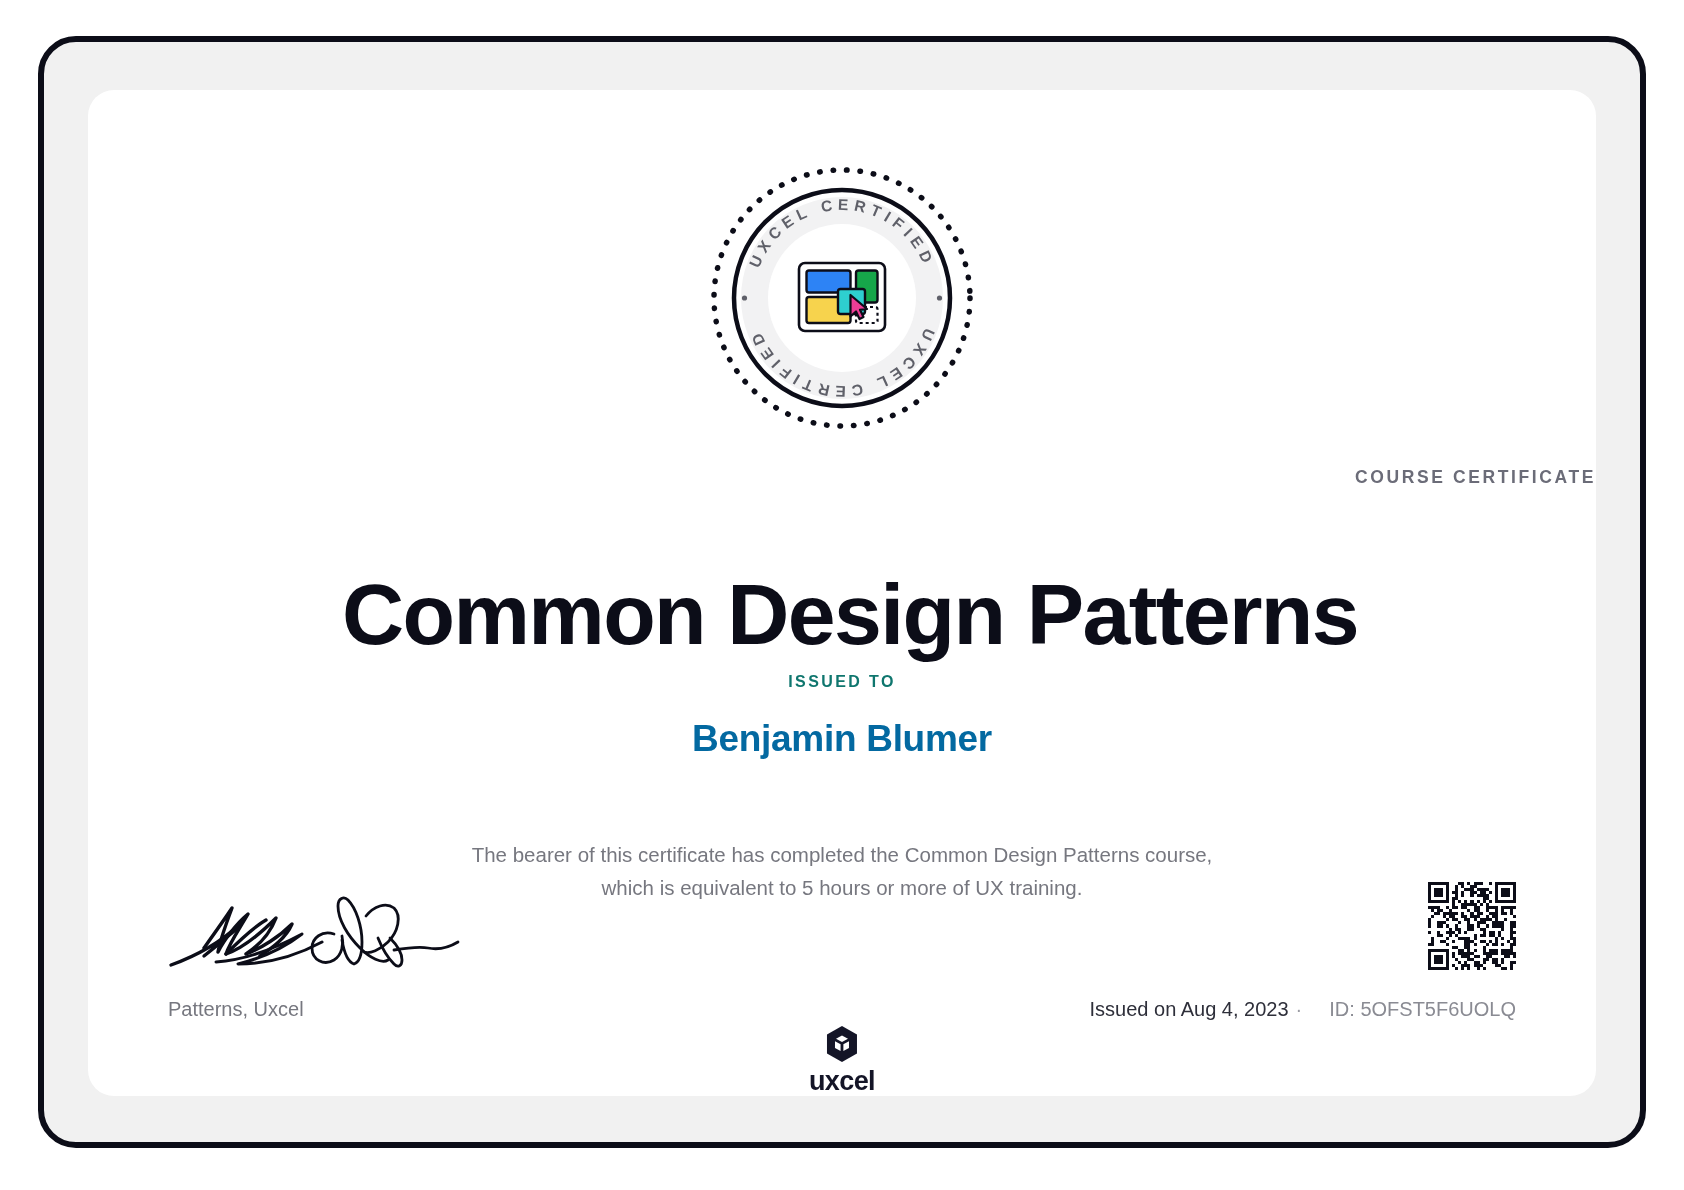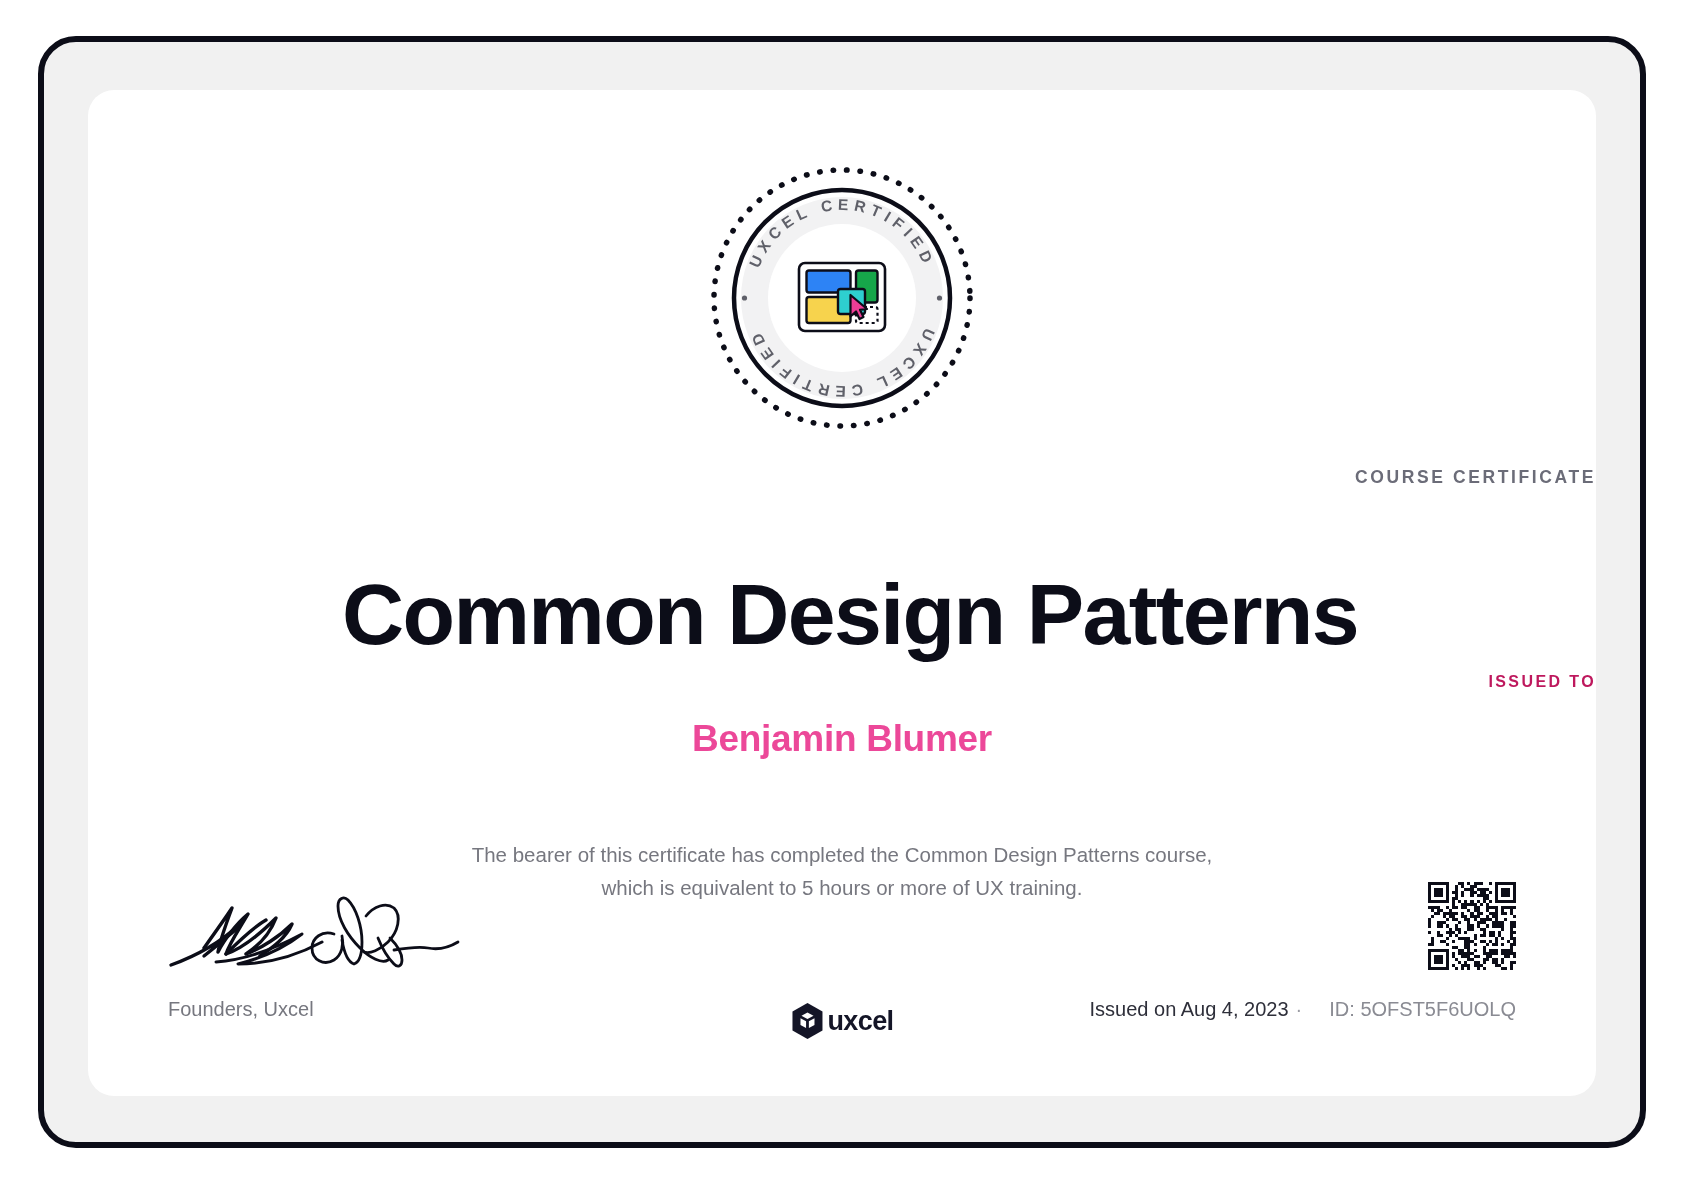--- a/index.html
+++ b/index.html
@@ -57,34 +57,34 @@
     line-height: 1.08;
     font-weight: 700;
     letter-spacing: -1.6px;
     color: #0c0d18;
     white-space: nowrap;
     padding-left: 16px;
   }
   .issued-label {
     position: absolute;
     left: 0; right: 0; top: 583px;
-    text-align: right;
+    text-align: center;
     font-size: 16px;
     font-weight: 600;
     letter-spacing: 2.4px;
-    color: #be185d;
+    color: #0f766e;
   }
   .recipient {
     position: absolute;
     left: 0; right: 0; top: 628px;
     text-align: center;
     font-size: 37px;
     font-weight: 700;
     letter-spacing: -0.3px;
-    color: #ec4899;
+    color: #0369a1;
   }
   .blurb {
     position: absolute;
     left: 50%; top: 716px;
     transform: translateX(-50%);
     width: 760px;
     text-align: center;
     font-size: 20.5px;
     line-height: 1.62;
     color: #76777f;
@@ -101,25 +101,26 @@
   .founders {
     position: absolute;
     left: 80px; top: 908px;
     font-size: 20px;
     color: #76777f;
   }
 
   
   .brand {
     position: absolute;
-    left: 50%; top: 912px;
+    left: 50%; top: 935px;
     transform: translateX(-50%);
     display: flex;
     align-items: center;
     gap: 3px;
+    flex-direction: column;
   }
   .brand-mark { display: block; }
   .brand-word {
     font-size: 27px;
     font-weight: 700;
     letter-spacing: -0.6px;
     color: #141527;
   }
 
   
@@ -214,21 +215,21 @@
                      C 172 30, 182 46, 194 58 C 204 68, 216 74, 222 70"></path>
             <path d="M200 26 C 208 16, 220 12, 228 18 C 236 26, 232 42, 222 52
                      C 214 60, 204 64, 198 62"></path>
             <path d="M212 48 C 216 58, 222 68, 228 74 C 232 78, 236 76, 236 70
                      C 236 62, 230 54, 224 48"></path>
             <path d="M228 60 C 240 58, 252 56, 262 58 C 272 60, 282 58, 292 52"></path>
           </g>
         </g>
       </svg>
     </div>
-    <div class="founders">Founders, Uxcel</div>
+    <div class="founders">Patterns, Uxcel</div>
 
     <div class="brand">
       <svg class="brand-mark" width="34" height="38" viewBox="0 0 34 38" xmlns="http://www.w3.org/2000/svg" aria-hidden="true">
         <path d="M17 1 L32 9.5 L32 28.5 L17 37 L2 28.5 L2 9.5 Z" fill="#141527"></path>
         <g fill="#ffffff">
           <path d="M17 10.5 L23 13.8 L17 17.1 L11 13.8 Z"></path>
           <path d="M10 16.2 L15.6 19.3 L15.6 26 L10 22.9 Z"></path>
           <path d="M24 16.2 L24 22.9 L18.4 26 L18.4 19.3 Z"></path>
         </g>
       </svg>

